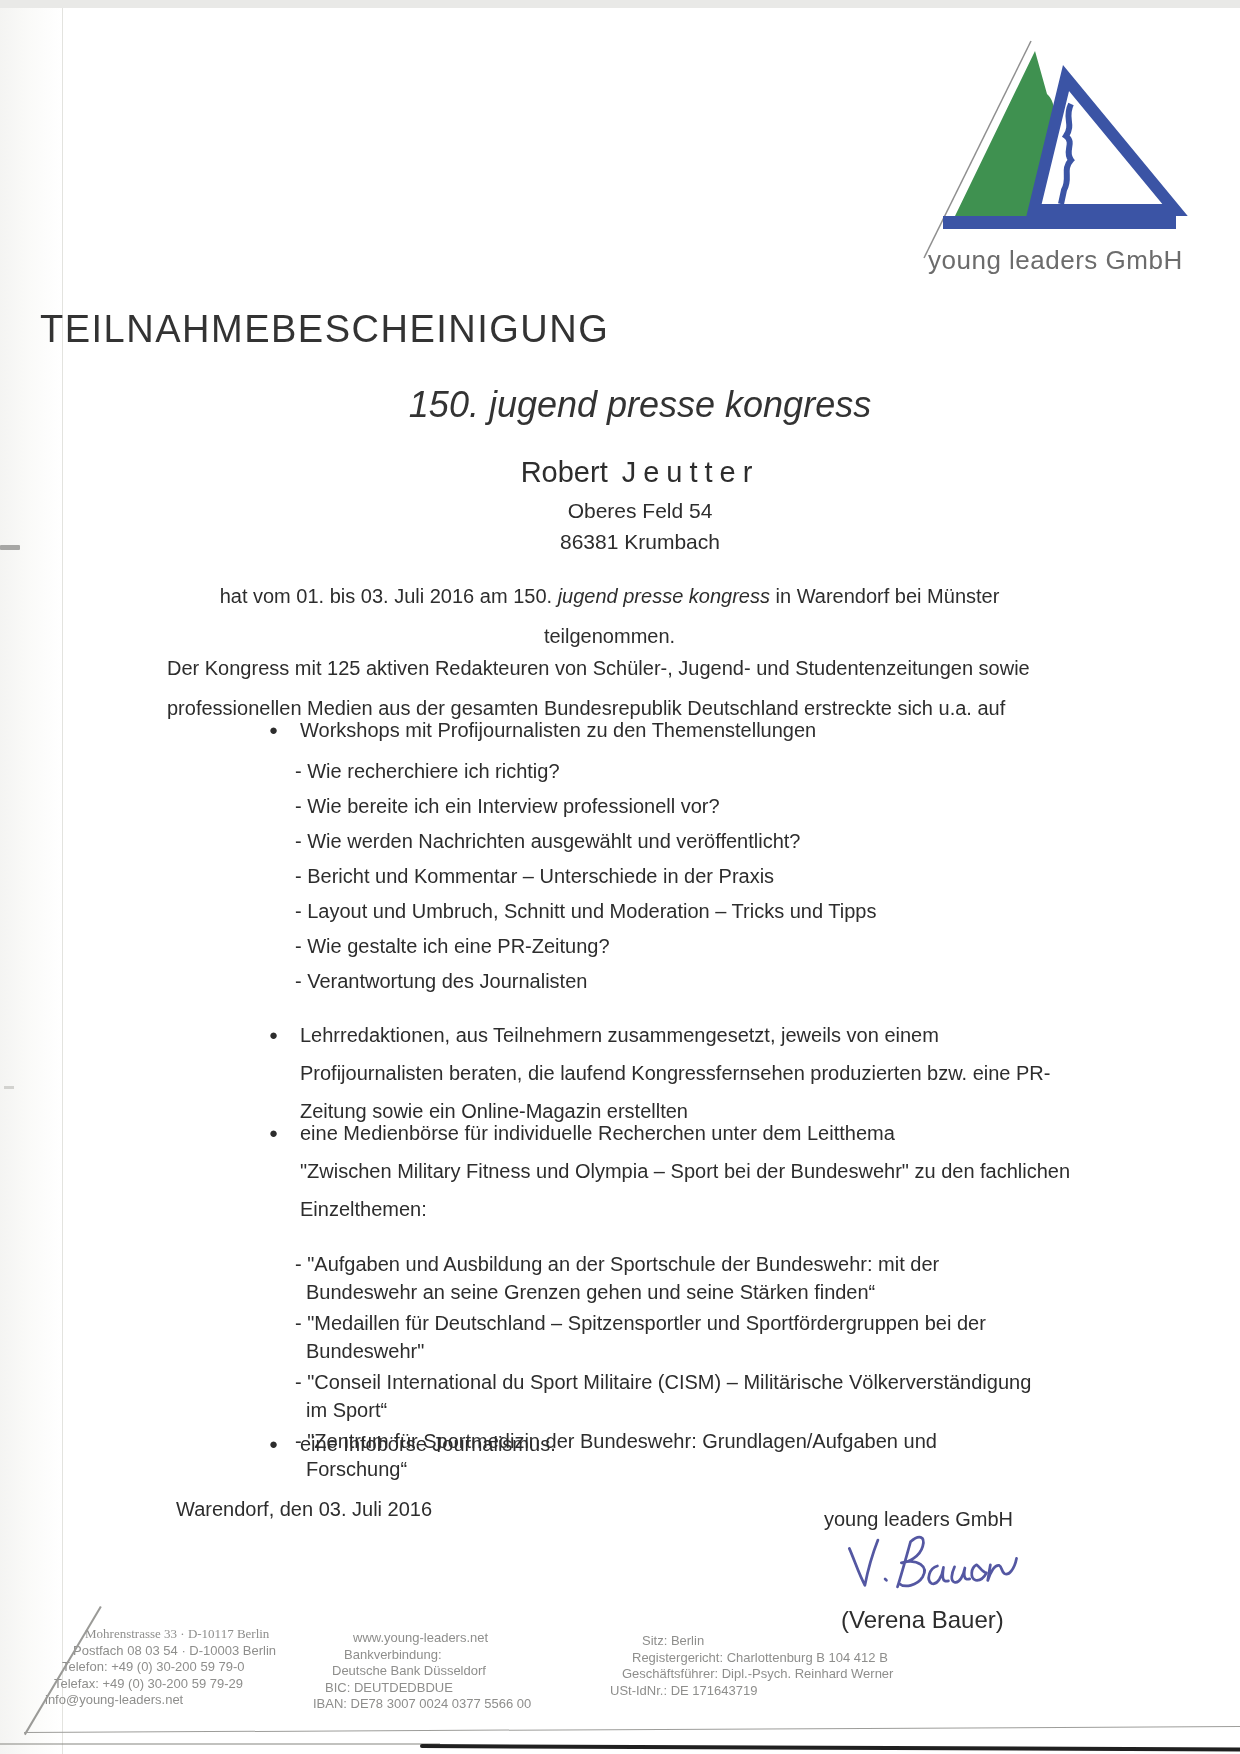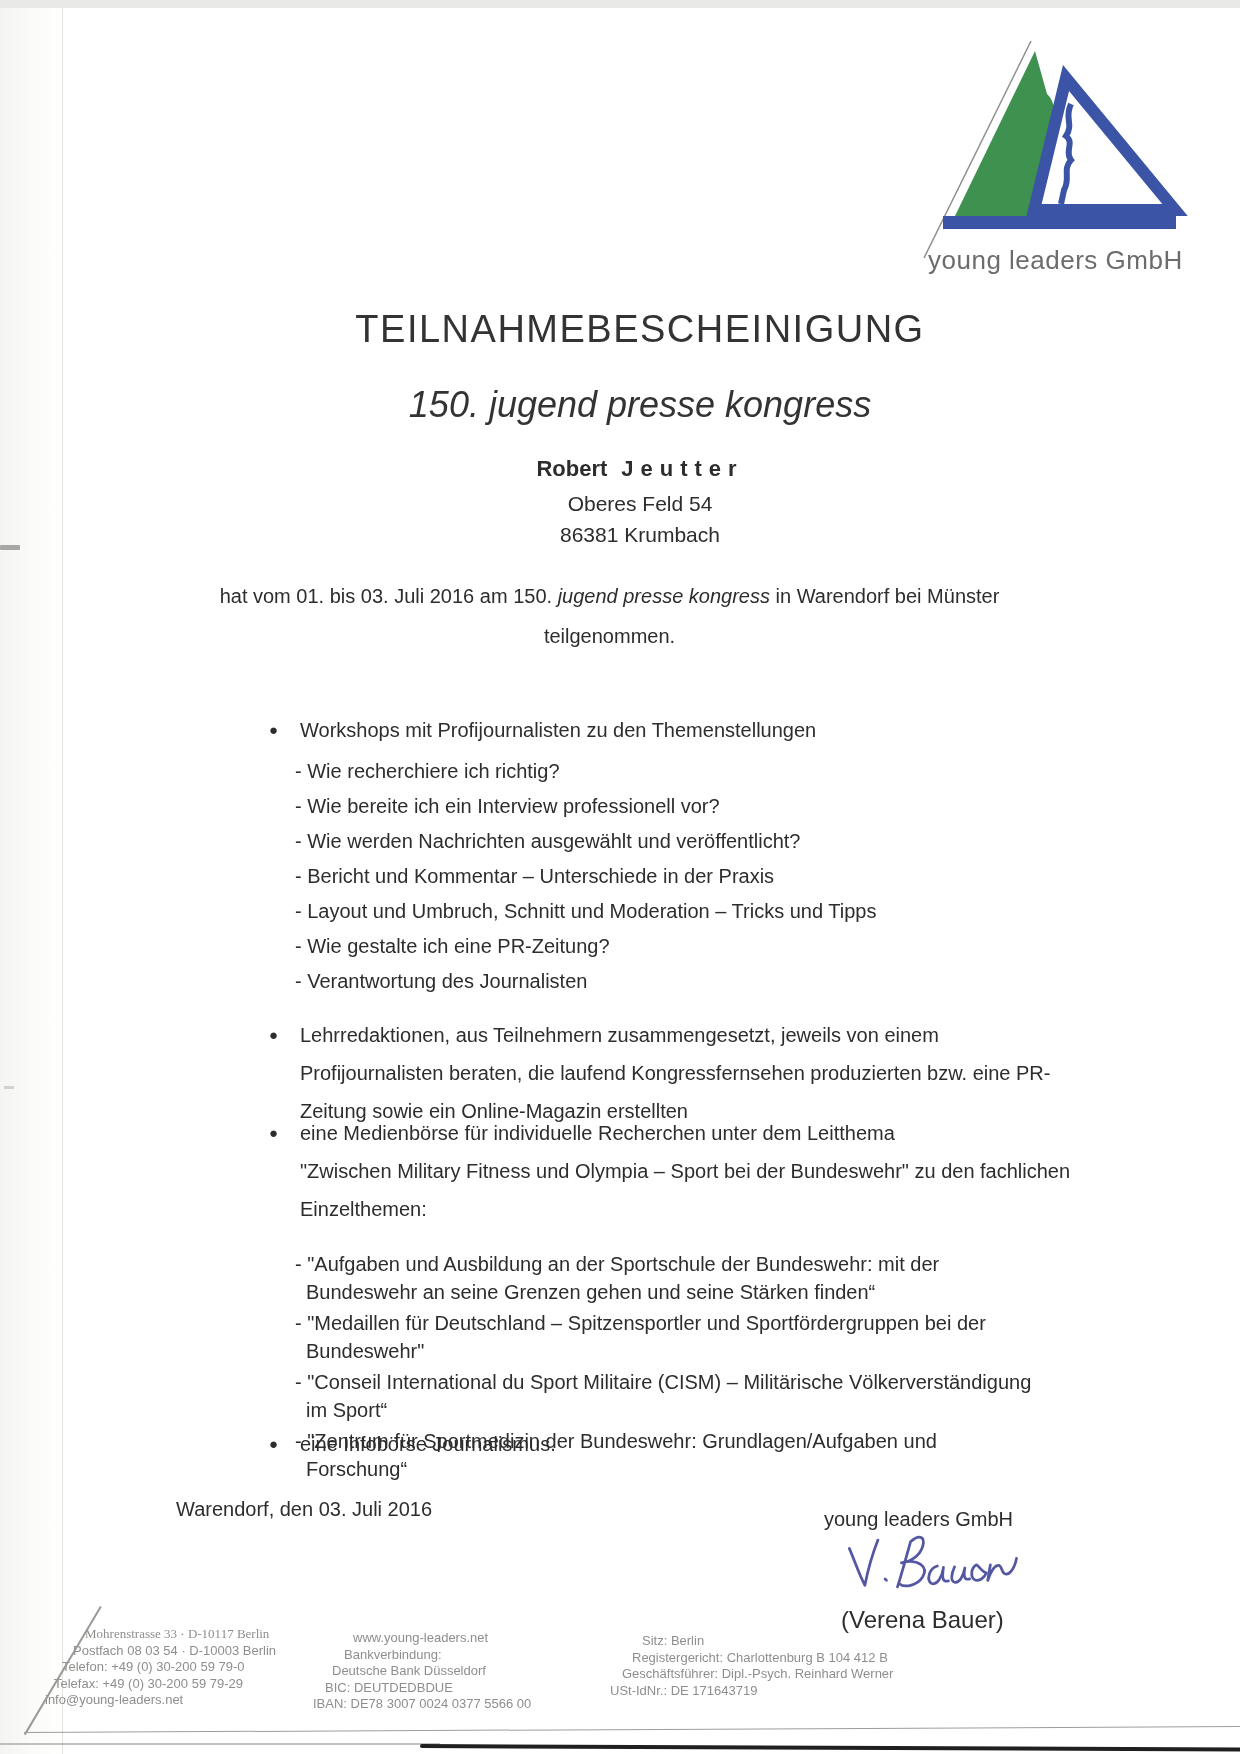--- a/index.html
+++ b/index.html
@@ -22,26 +22,26 @@
   .scan-bottom-dark{position:absolute;left:420px;top:1736px;width:830px;height:4px;background:#202020;
     transform:rotate(0.25deg);transform-origin:left center;border-radius:2px;}
   .scan-bottom-light{position:absolute;left:0;top:1735px;width:440px;height:2px;background:#85857f;opacity:.5;}
 
   
   .logo{position:absolute;left:898px;top:28px;width:300px;height:225px;}
   .logo-text{position:absolute;left:928px;top:237px;font-size:26px;color:#6c6c6c;letter-spacing:.5px;}
 
   
   .doc-title{position:absolute;left:0;top:300px;width:1240px;box-sizing:border-box;padding-left:40px;
-    text-align:center;font-size:38px;font-weight:400;letter-spacing:1.5px;color:#333;margin:0;}
+    text-align:left;font-size:38px;font-weight:400;letter-spacing:1.5px;color:#333;margin:0;}
   .doc-subtitle{position:absolute;left:0;top:376px;width:1240px;box-sizing:border-box;padding-left:40px;
     text-align:center;font-size:36px;font-style:italic;color:#333;}
   .recipient{position:absolute;left:0;top:448px;width:1240px;box-sizing:border-box;padding-left:40px;
     text-align:center;font-size:21px;}
-  .recipient .name{font-weight:bold;font-size:22px;margin-bottom:6px;}
+  .recipient .name{font-weight:normal;font-size:29px;margin-bottom:6px;}
   .recipient .surname{letter-spacing:7px;margin-left:14px;}
   .recipient .addr{line-height:31px;}
 
   
   .para{position:absolute;left:167px;width:885px;font-size:20px;line-height:40px;margin:0;}
   .p1{top:568px;text-align:center;}
   .p2{top:640px;}
   .em-it{font-style:italic;}
 
   .group{position:absolute;left:267px;width:800px;font-size:20px;}
@@ -113,20 +113,21 @@
   <div class="doc-subtitle">150. jugend presse kongress</div>
 
   <div class="recipient">
     <div class="name"><span>Robert</span><span class="surname">Jeutter</span></div>
     <div class="addr">Oberes Feld 54</div>
     <div class="addr">86381 Krumbach</div>
   </div>
 
   <p class="para p1"><span>hat vom 01. bis 03. Juli 2016 am 150. </span><span class="em-it">jugend presse kongress</span><span> in Warendorf bei Münster teilgenommen.</span></p>
 
+  <p class="para p2">Der Kongress mit 125 aktiven Redakteuren von Schüler-, Jugend- und Studentenzeitungen sowie professionellen Medien aus der gesamten Bundesrepublik Deutschland erstreckte sich u.a. auf</p>
 
   <div class="group g1">
     <div class="bullet-row"><span class="dot">●</span><span>Workshops mit Profijournalisten zu den Themenstellungen</span></div>
     <ul class="dash-list">
       <li>- Wie recherchiere ich richtig?</li>
       <li>- Wie bereite ich ein Interview professionell vor?</li>
       <li>- Wie werden Nachrichten ausgewählt und veröffentlicht?</li>
       <li>- Bericht und Kommentar – Unterschiede in der Praxis</li>
       <li>- Layout und Umbruch, Schnitt und Moderation – Tricks und Tipps</li>
       <li>- Wie gestalte ich eine PR-Zeitung?</li>

